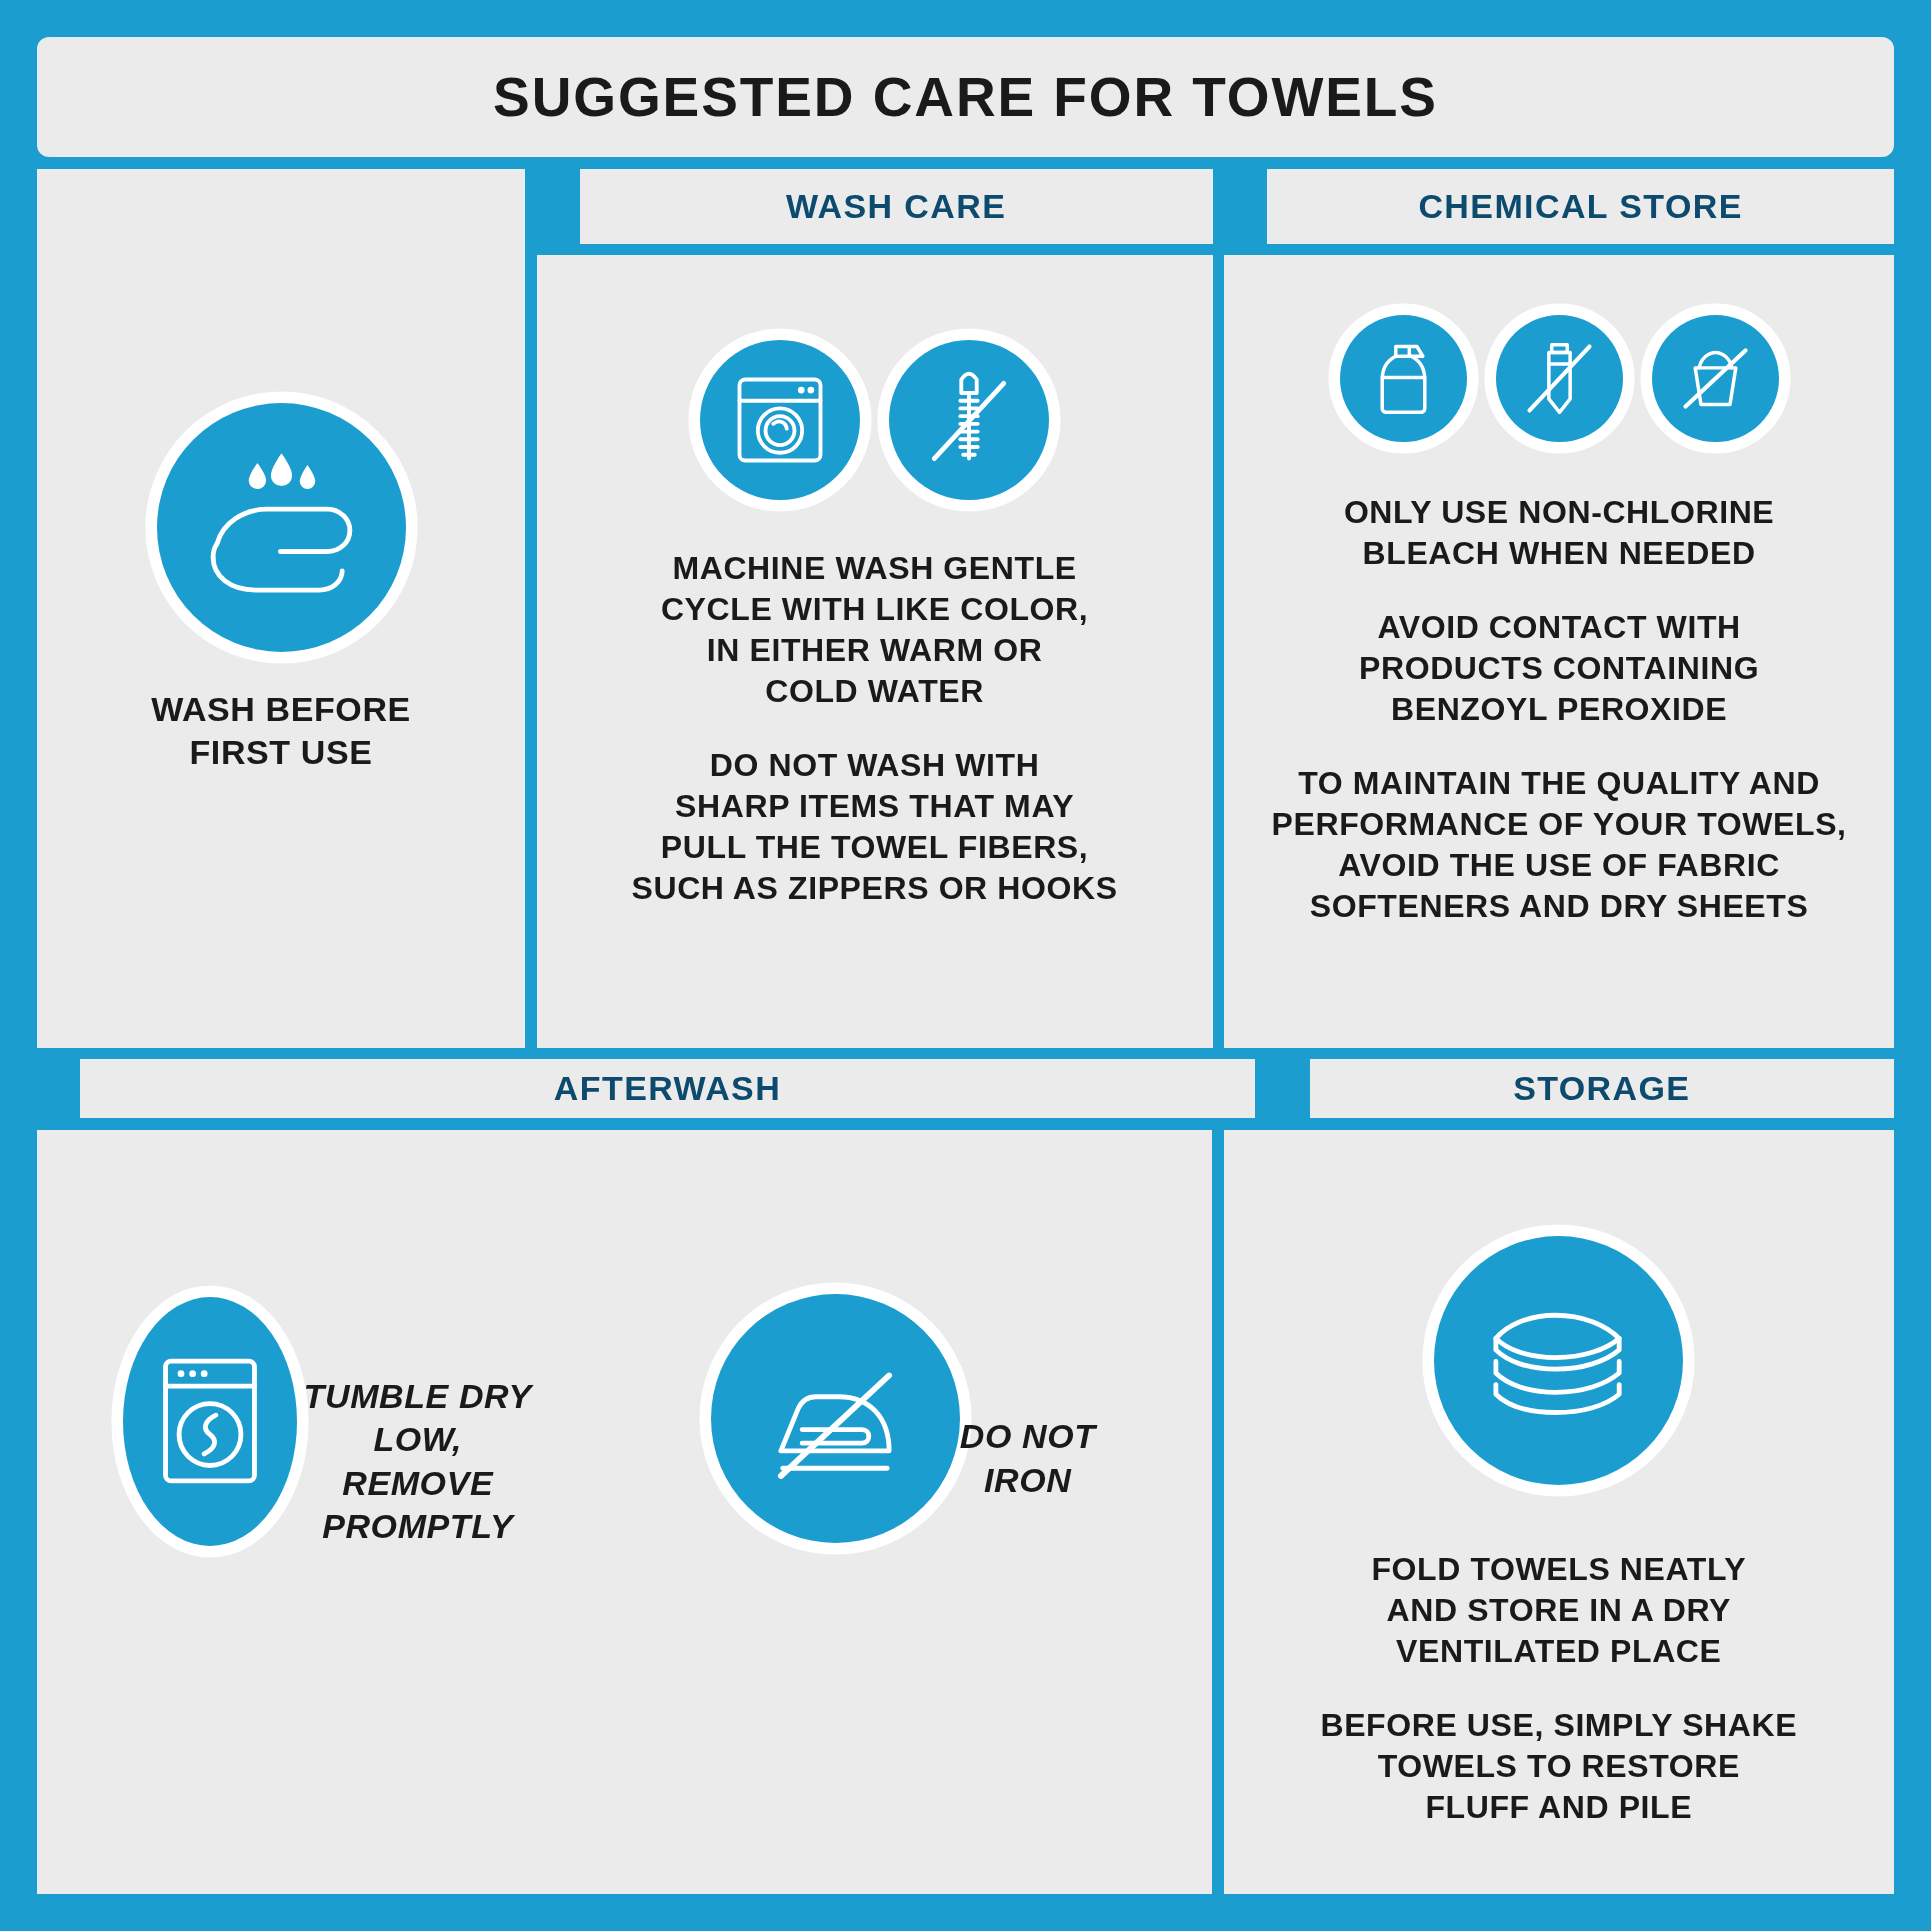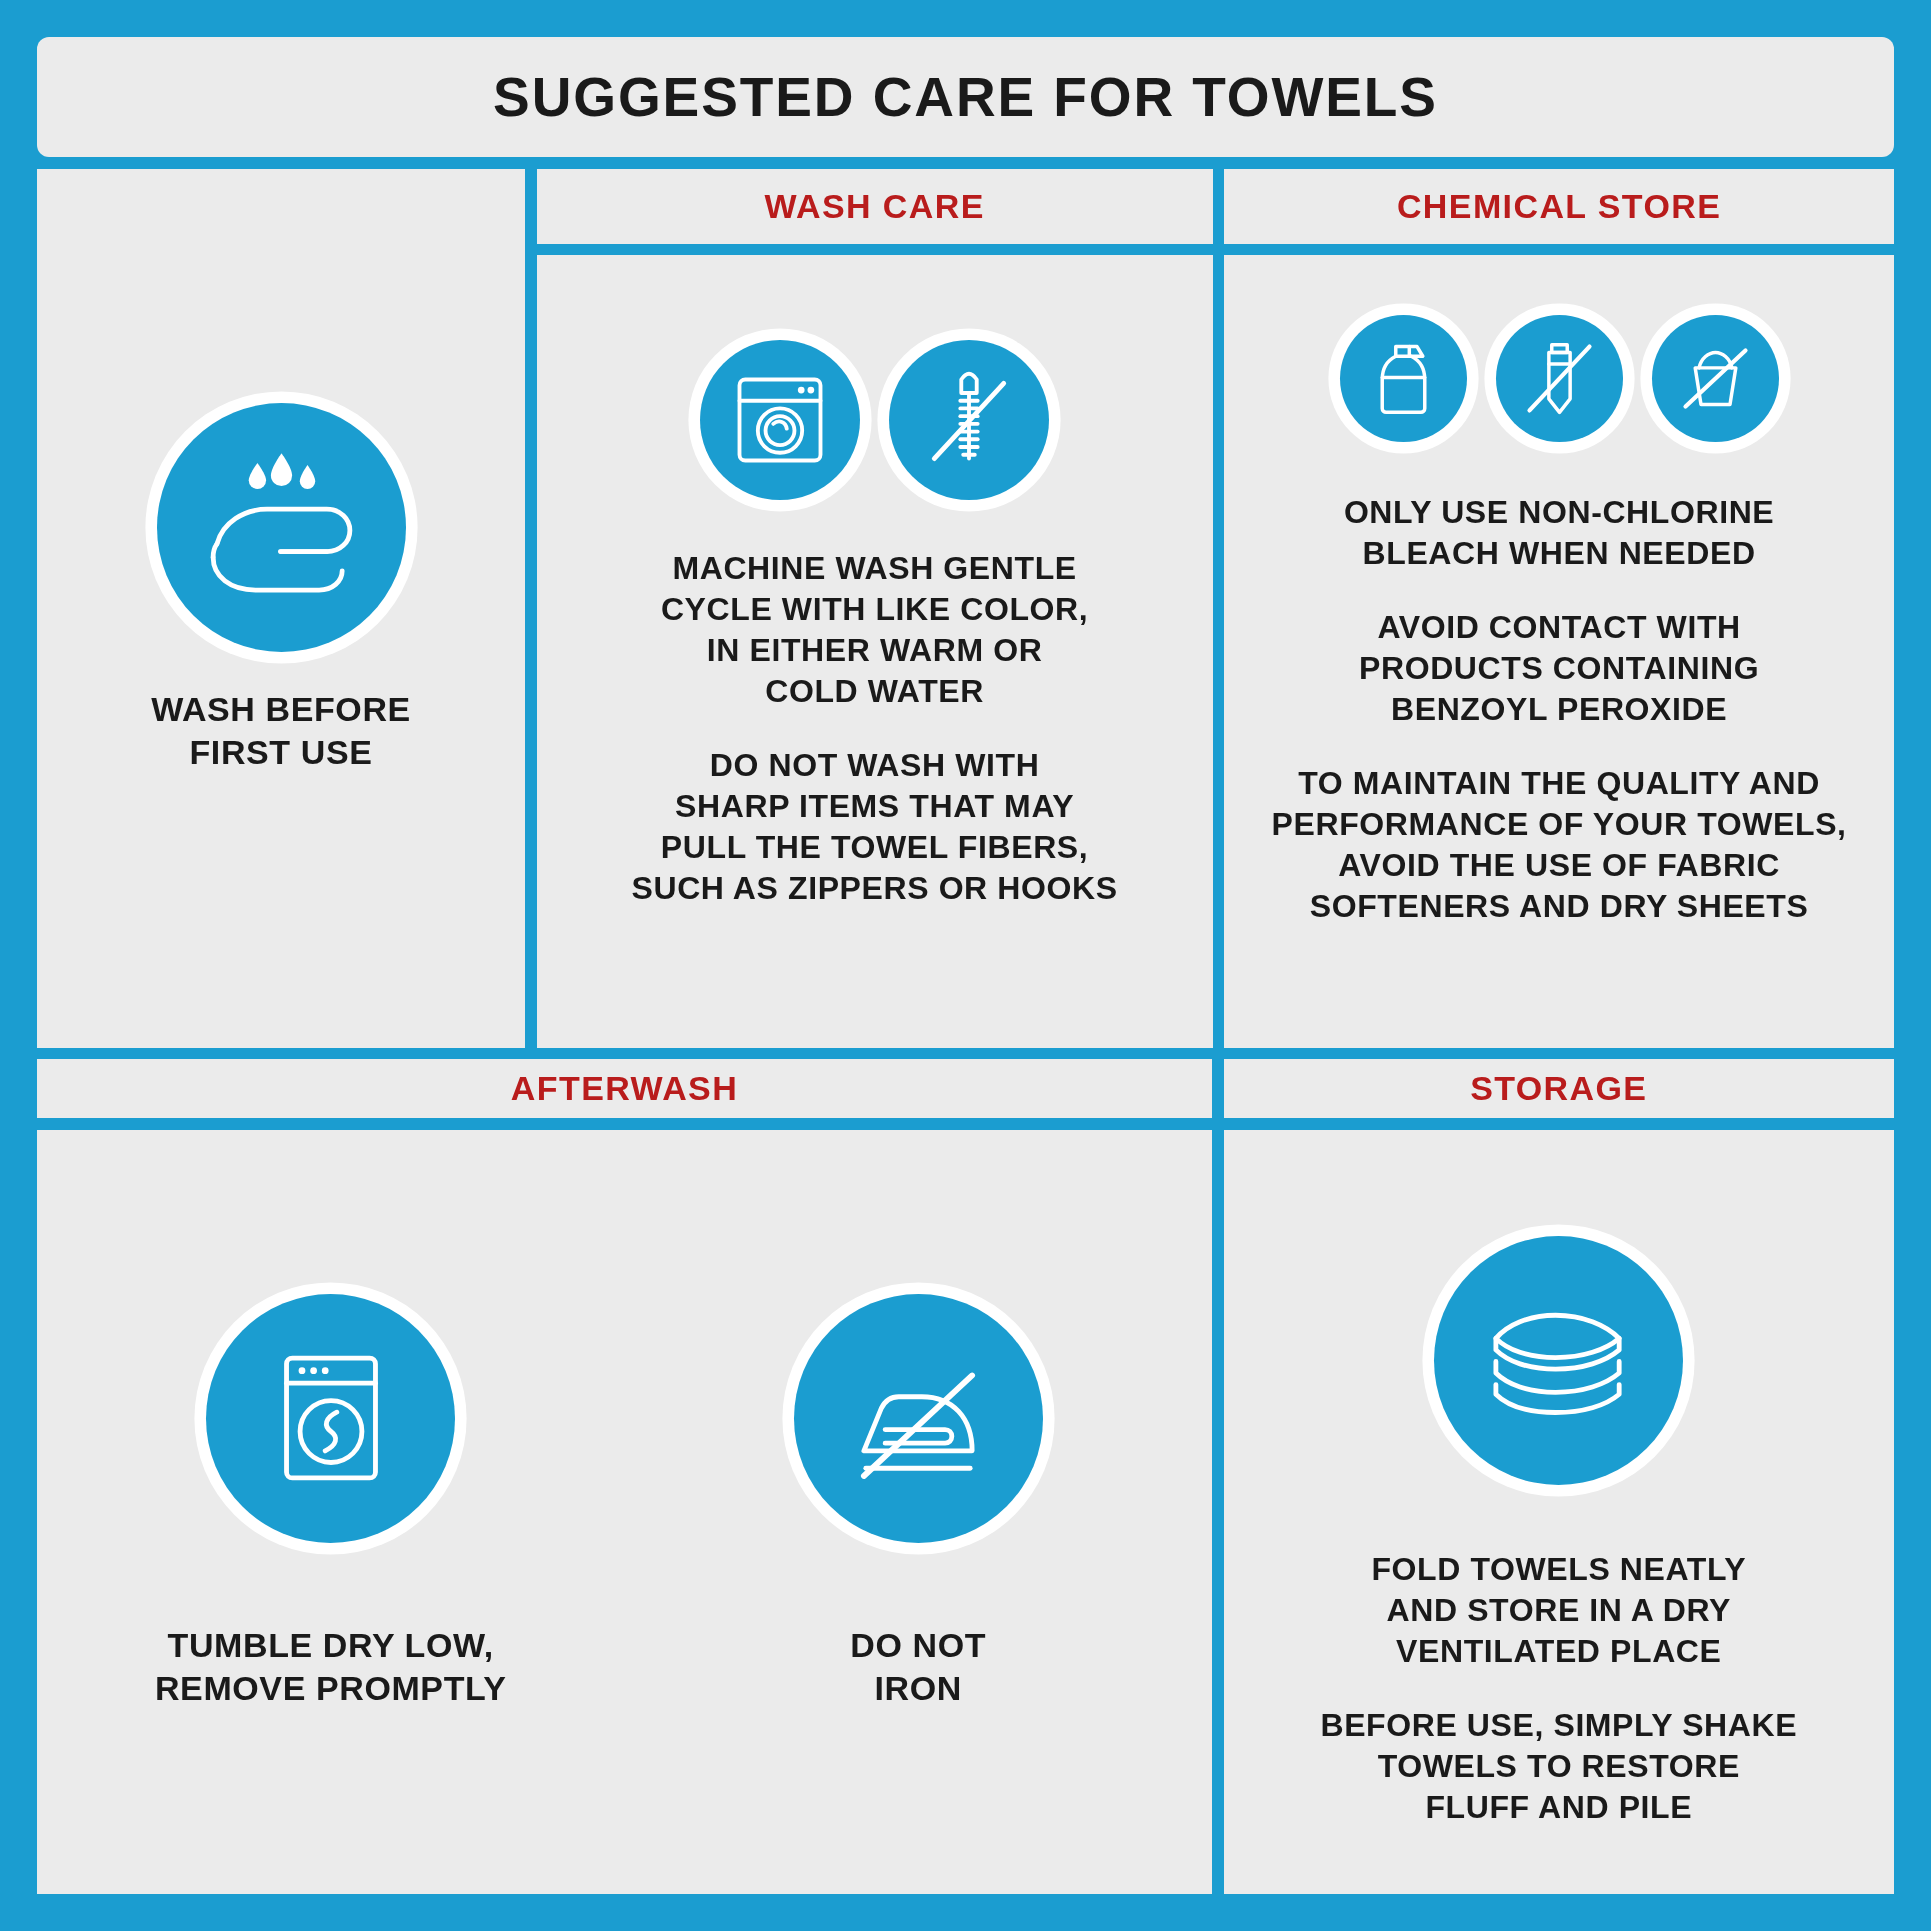--- a/index.html
+++ b/index.html
@@ -69,22 +69,23 @@
   .col-store  { flex: 1 1 auto; }
 
   .head-label {
     background: #ebebeb;
     display: flex;
     align-items: center;
     justify-content: center;
     font-size: 34px;
     font-weight: bold;
     letter-spacing: 1.4px;
-    color: #b91c1c;
-    box-sizing: border-box;
+    color: #0c4a6e;
+    box-sizing: border-box;
+    margin-left: 43px;
   }
 
   .stack {
     display: flex;
     flex-direction: column;
   }
   .section-head {
     height: 75px;
     flex: 0 0 auto;
   }
@@ -144,23 +145,24 @@
   .bottom-flex {
     display: flex;
     align-items: flex-start;
     justify-content: space-around;
     width: 100%;
     padding-top: 164px;
     box-sizing: border-box;
   }
   .bottom-item {
     display: flex;
-    flex-direction: column;
+    flex-direction: row;
     align-items: center;
     width: 415px;
+    font-style: italic;
   }
   .bottom-item .caption { margin-top: 81px; }
 
   .storage-inner {
     display: flex;
     flex-direction: column;
     align-items: center;
     padding-top: 106px;
     box-sizing: border-box;
   }

